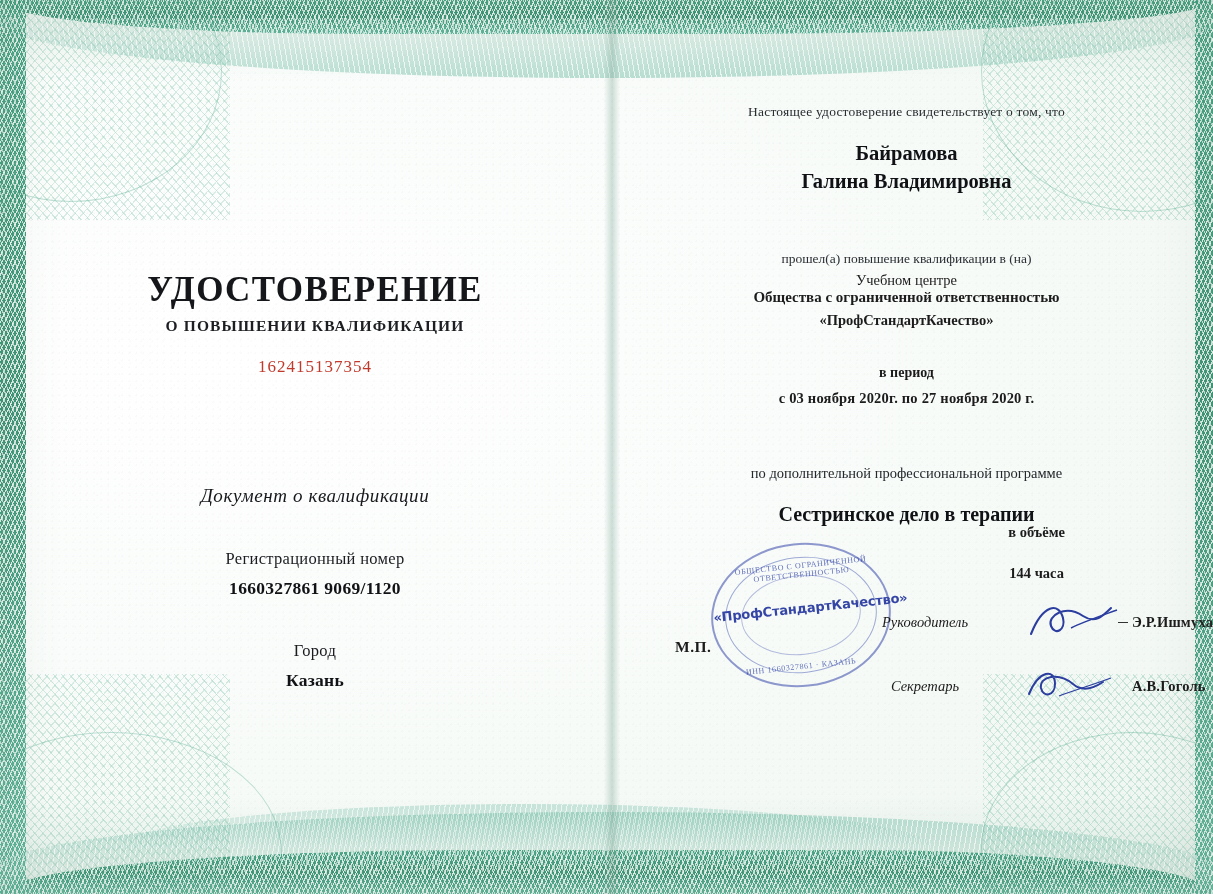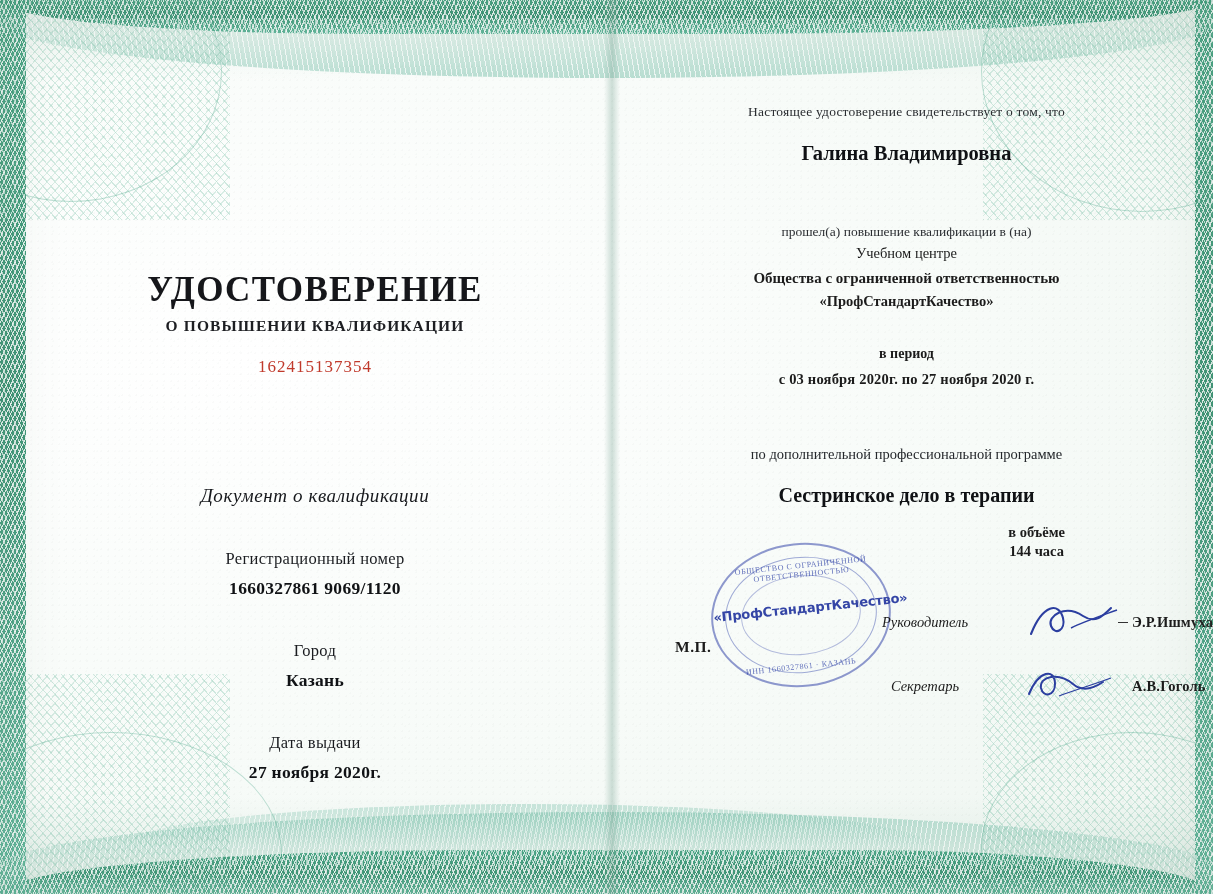--- a/index.html
+++ b/index.html
@@ -178,38 +178,38 @@
   }
   .name-block { margin-top: 20px; }
   .name-block .nm {
     font-size: 20.5px;
     font-weight: 700;
     color: #0f1114;
     line-height: 1.35;
   }
   .mid-lead { margin-top: 56px; font-size: 13.5px; color: #2b2e32; }
   .org1 { margin-top: 5px; font-size: 14.5px; font-weight: 400; }
-  .org2 { margin-top: 8px; font-size: 15px;  font-weight: 700; }
+  .org2 { font-size: 15px;  font-weight: 700; }
   .org3 { margin-top: 6px; font-size: 14.5px; font-weight: 700; }
 
   .period-lbl { margin-top: 36px; font-size: 14px; font-weight: 700; }
   .period-val { margin-top: 9px; font-size: 14.5px; font-weight: 700; letter-spacing: .2px; }
 
   .prog-lbl { margin-top: 58px; font-size: 14.5px; color: #24272b; }
   .prog-val { margin-top: 21px; font-size: 20px; font-weight: 700; color: #0f1114; }
 
   .volume {
     position: absolute;
     right: 130px;
     top: 524px;
     text-align: center;
     font-size: 14.5px;
     font-weight: 700;
   }
-  .volume .v2 { margin-top: 2px; }
+  .volume .v2 { margin-top: 24px; }
 
   
   .stamp {
     position: absolute;
     left: 85px;
     top: 535px;
     width: 192px;
     height: 160px;
     color: #2b3ea0;
   }
@@ -370,32 +370,29 @@
       <div class="field">
         <div class="lbl">Регистрационный номер</div>
         <div class="val">1660327861 9069/1120</div>
       </div>
 
       <div class="field">
         <div class="lbl">Город</div>
         <div class="val">Казань</div>
       </div>
 
-      <div class="field">
-        <div class="lbl">Дата выдачи</div>
-        <div class="val">27 ноября 2020г.</div>
-      </div>
     </div>
   </div>
 
   <div class="page-right">
     <div class="right-inner">
       <div class="lead">Настоящее удостоверение свидетельствует о том, что</div>
 
       <div class="name-block">
+        <div class="nm">Байрамова</div>
         <div class="nm">Галина Владимировна</div>
       </div>
 
       <div class="mid-lead">прошел(а) повышение квалификации в (на)</div>
       <div class="org1">Учебном центре</div>
       <div class="org2">Общества с ограниченной ответственностью</div>
       <div class="org3">«ПрофСтандартКачество»</div>
 
       <div class="period-lbl">в период</div>
       <div class="period-val">с 03 ноября 2020г.  по 27 ноября 2020 г.</div>

